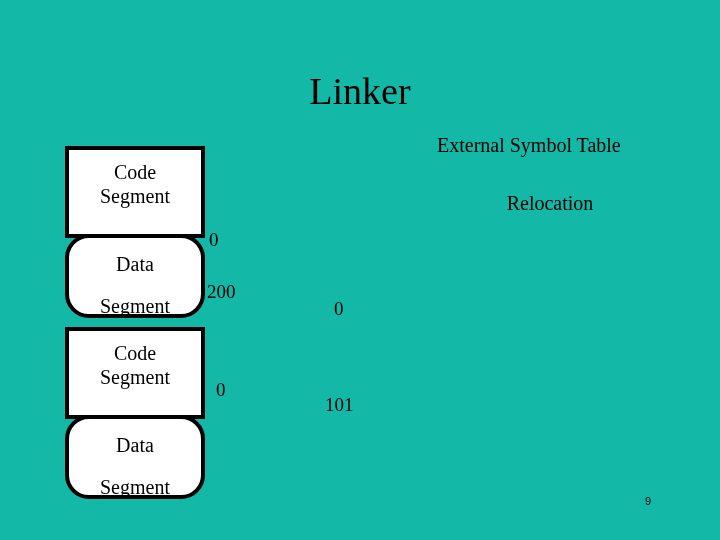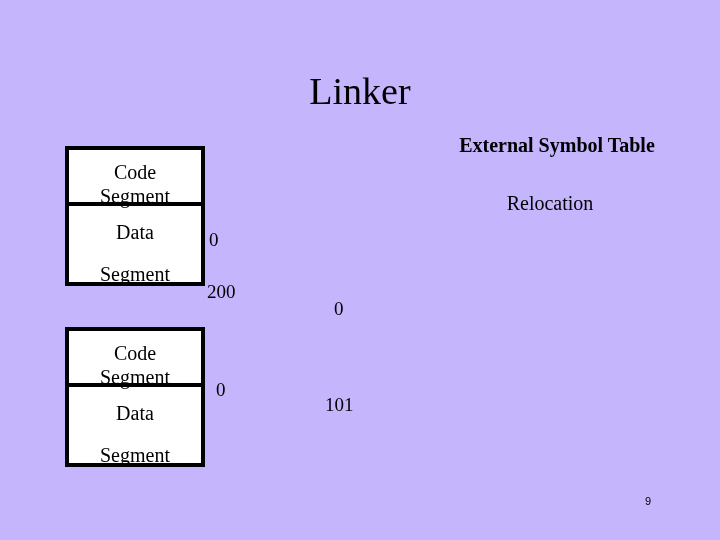--- a/index.html
+++ b/index.html
@@ -4,21 +4,21 @@
 <style>
   html, body {
     margin: 0;
     padding: 0;
     background: #ffffff;
   }
   #slide {
     position: relative;
     width: 720px;
     height: 540px;
-    background: #c4b5fd;
+    background: #14b8a6;
     overflow: hidden;
     font-family: "Liberation Serif", "DejaVu Serif", serif;
     color: #000000;
   }
 
   
   .slide-title {
     position: absolute;
     left: 0;
     top: 70px;
@@ -30,25 +30,23 @@
     letter-spacing: 0px;
     white-space: nowrap;
   }
 
   
   .est-label {
     position: absolute;
     left: 437px;
     top: 132px;
     width: 240px;
-    text-align: center;
     font-size: 20px;
     line-height: 26px;
     white-space: nowrap;
-    font-weight: bold;
   }
   .reloc-label {
     position: absolute;
     left: 440px;
     top: 188px;
     width: 220px;
     text-align: center;
     font-size: 20px;
     line-height: 30px;
   }
@@ -69,29 +67,30 @@
     border: 4px solid #000000;
     background: #ffffff;
     text-align: center;
     font-size: 20px;
     line-height: 24px;
   }
   .seg-box .ln { display: block; }
 
   
   .seg-box.code {
-    height: 60px;
+    height: 92px;
     padding-top: 10px;
   }
   
   .seg-box.data {
     height: 84px;
     padding-top: 14px;
     border-top-width: 4px;
     margin-top: -4px;
+    border-radius: 24px;
   }
   .seg-box.data .ln.second { margin-top: 18px; }
 
   
   .offset {
     position: absolute;
     font-size: 19px;
     line-height: 22px;
     white-space: nowrap;
   }

